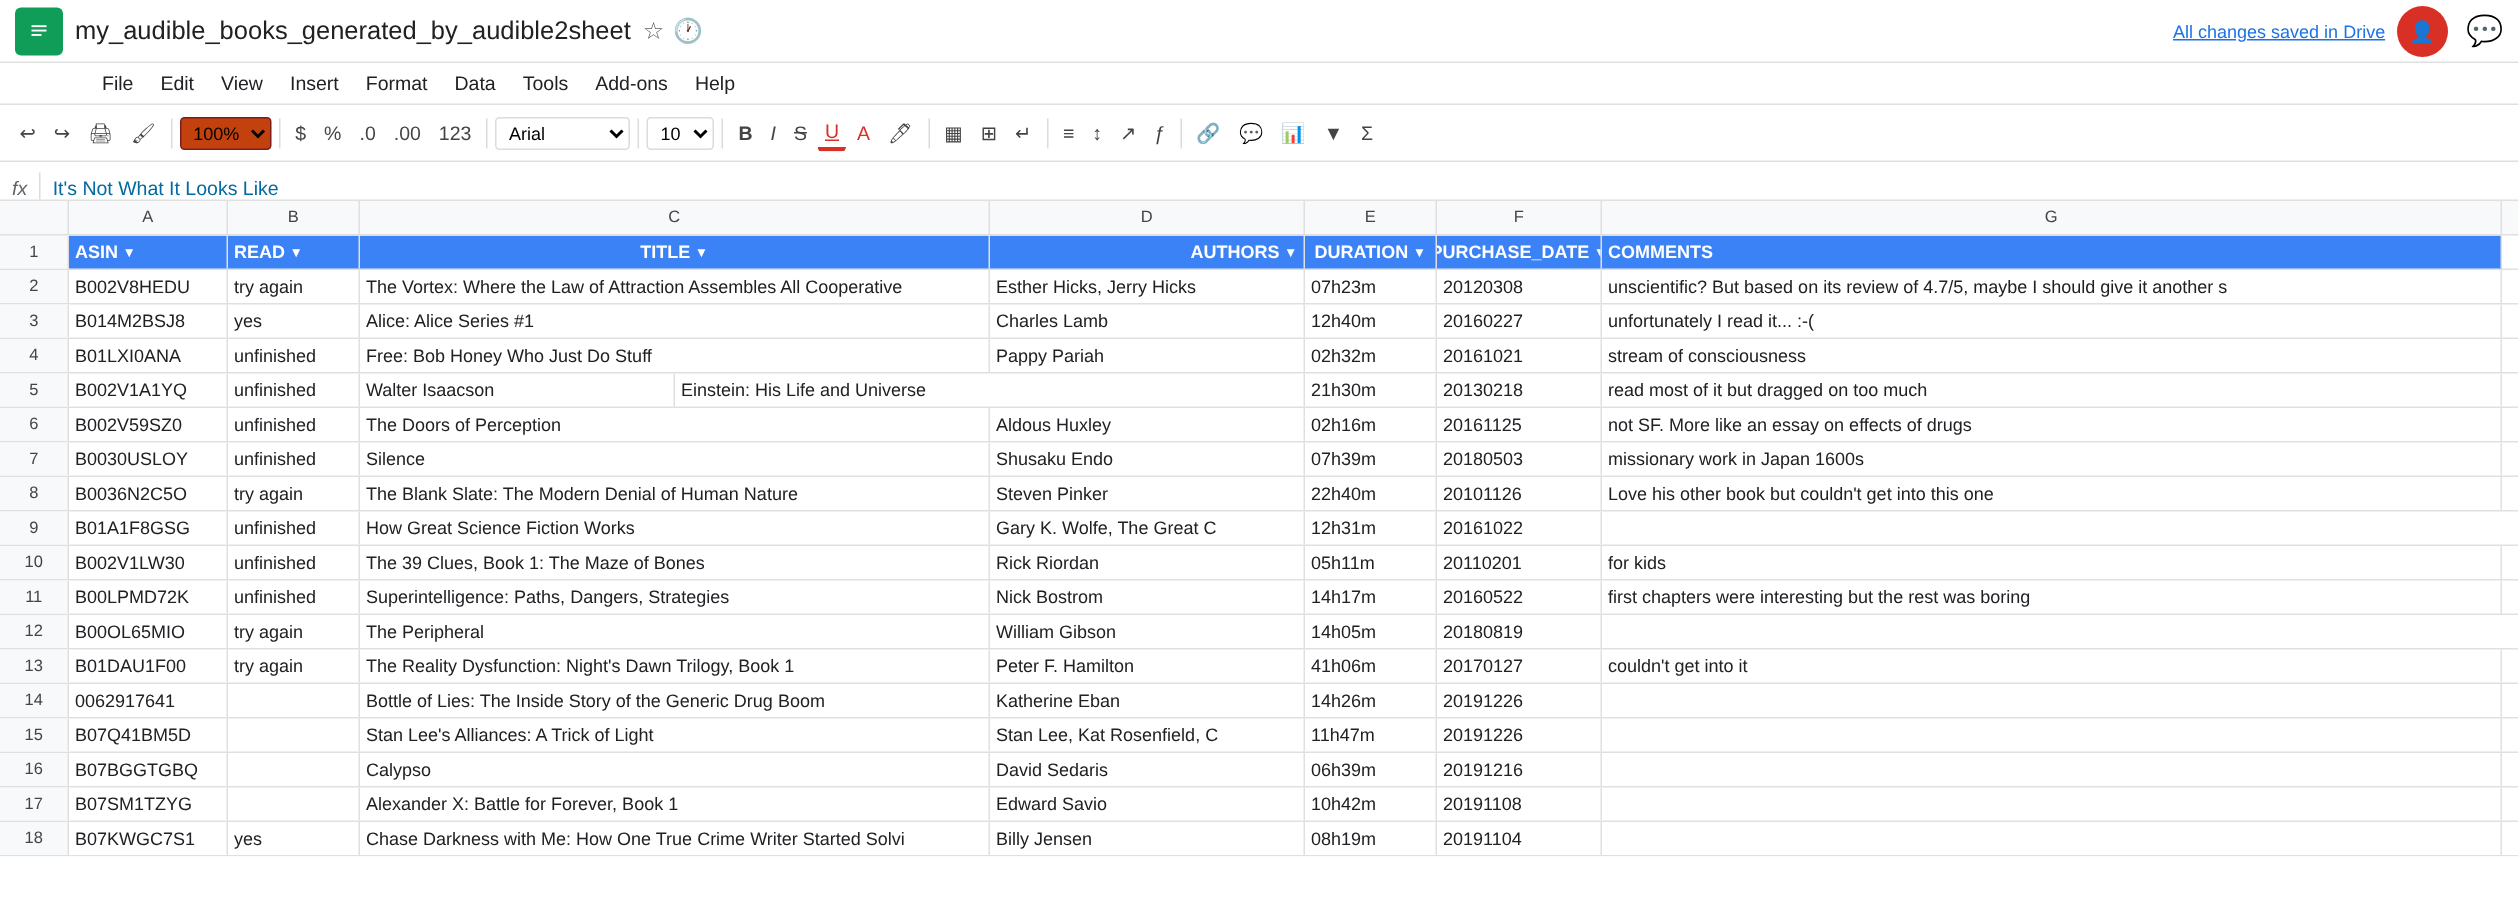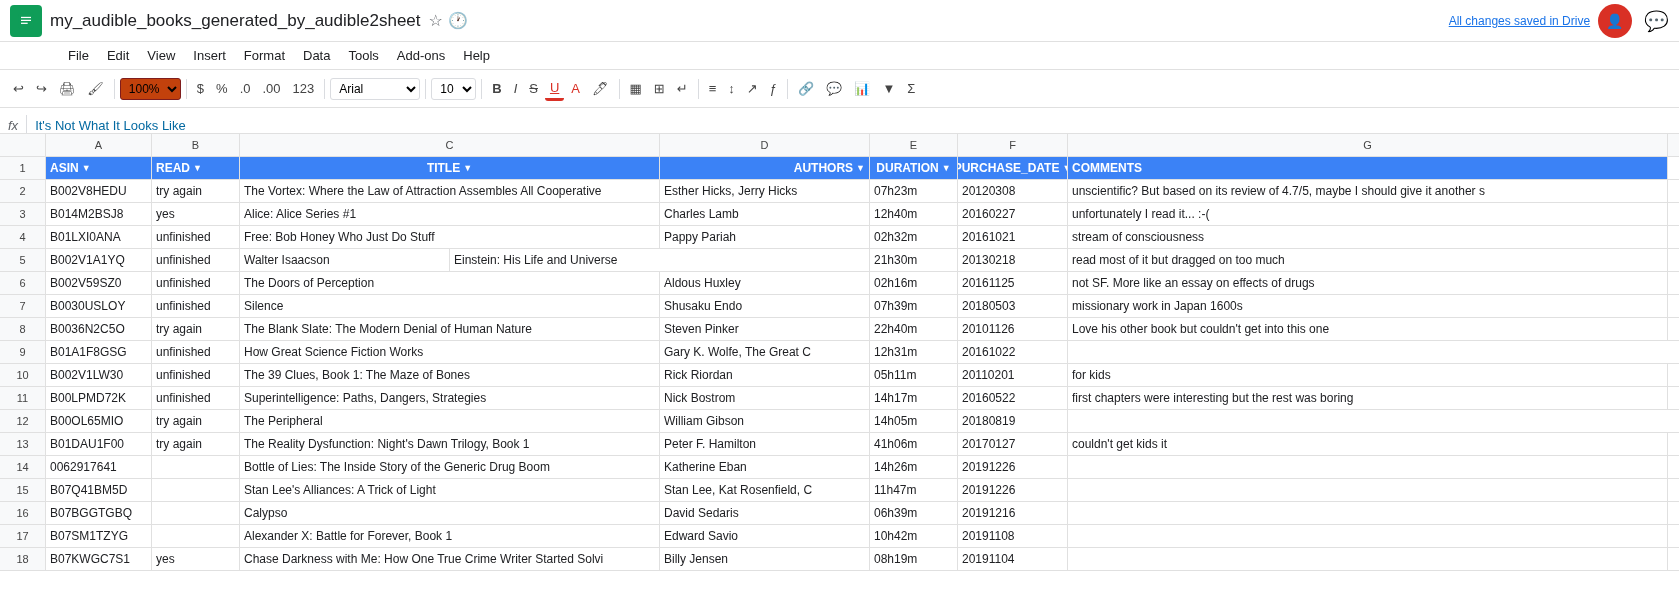--- a/index.html
+++ b/index.html
@@ -476,21 +476,21 @@
     <div class="sheet-cell col-f">20180819</div>
   </div>
       <div class="sheet-row">
     <div class="row-num">13</div>
     <div class="sheet-cell col-a">B01DAU1F00</div>
     <div class="sheet-cell col-b">try again</div>
     <div class="sheet-cell col-c">The Reality Dysfunction: Night's Dawn Trilogy, Book 1</div>
     <div class="sheet-cell col-d">Peter F. Hamilton</div>
     <div class="sheet-cell col-e">41h06m</div>
     <div class="sheet-cell col-f">20170127</div>
-    <div class="sheet-cell col-g">couldn't get kids it</div>
+    <div class="sheet-cell col-g">couldn't get into it</div>
   </div>
       <div class="sheet-row">
     <div class="row-num">14</div>
     <div class="sheet-cell col-a">0062917641</div>
     <div class="sheet-cell col-b"></div>
     <div class="sheet-cell col-c">Bottle of Lies: The Inside Story of the Generic Drug Boom</div>
     <div class="sheet-cell col-d">Katherine Eban</div>
     <div class="sheet-cell col-e">14h26m</div>
     <div class="sheet-cell col-f">20191226</div>
     <div class="sheet-cell col-g"></div>

